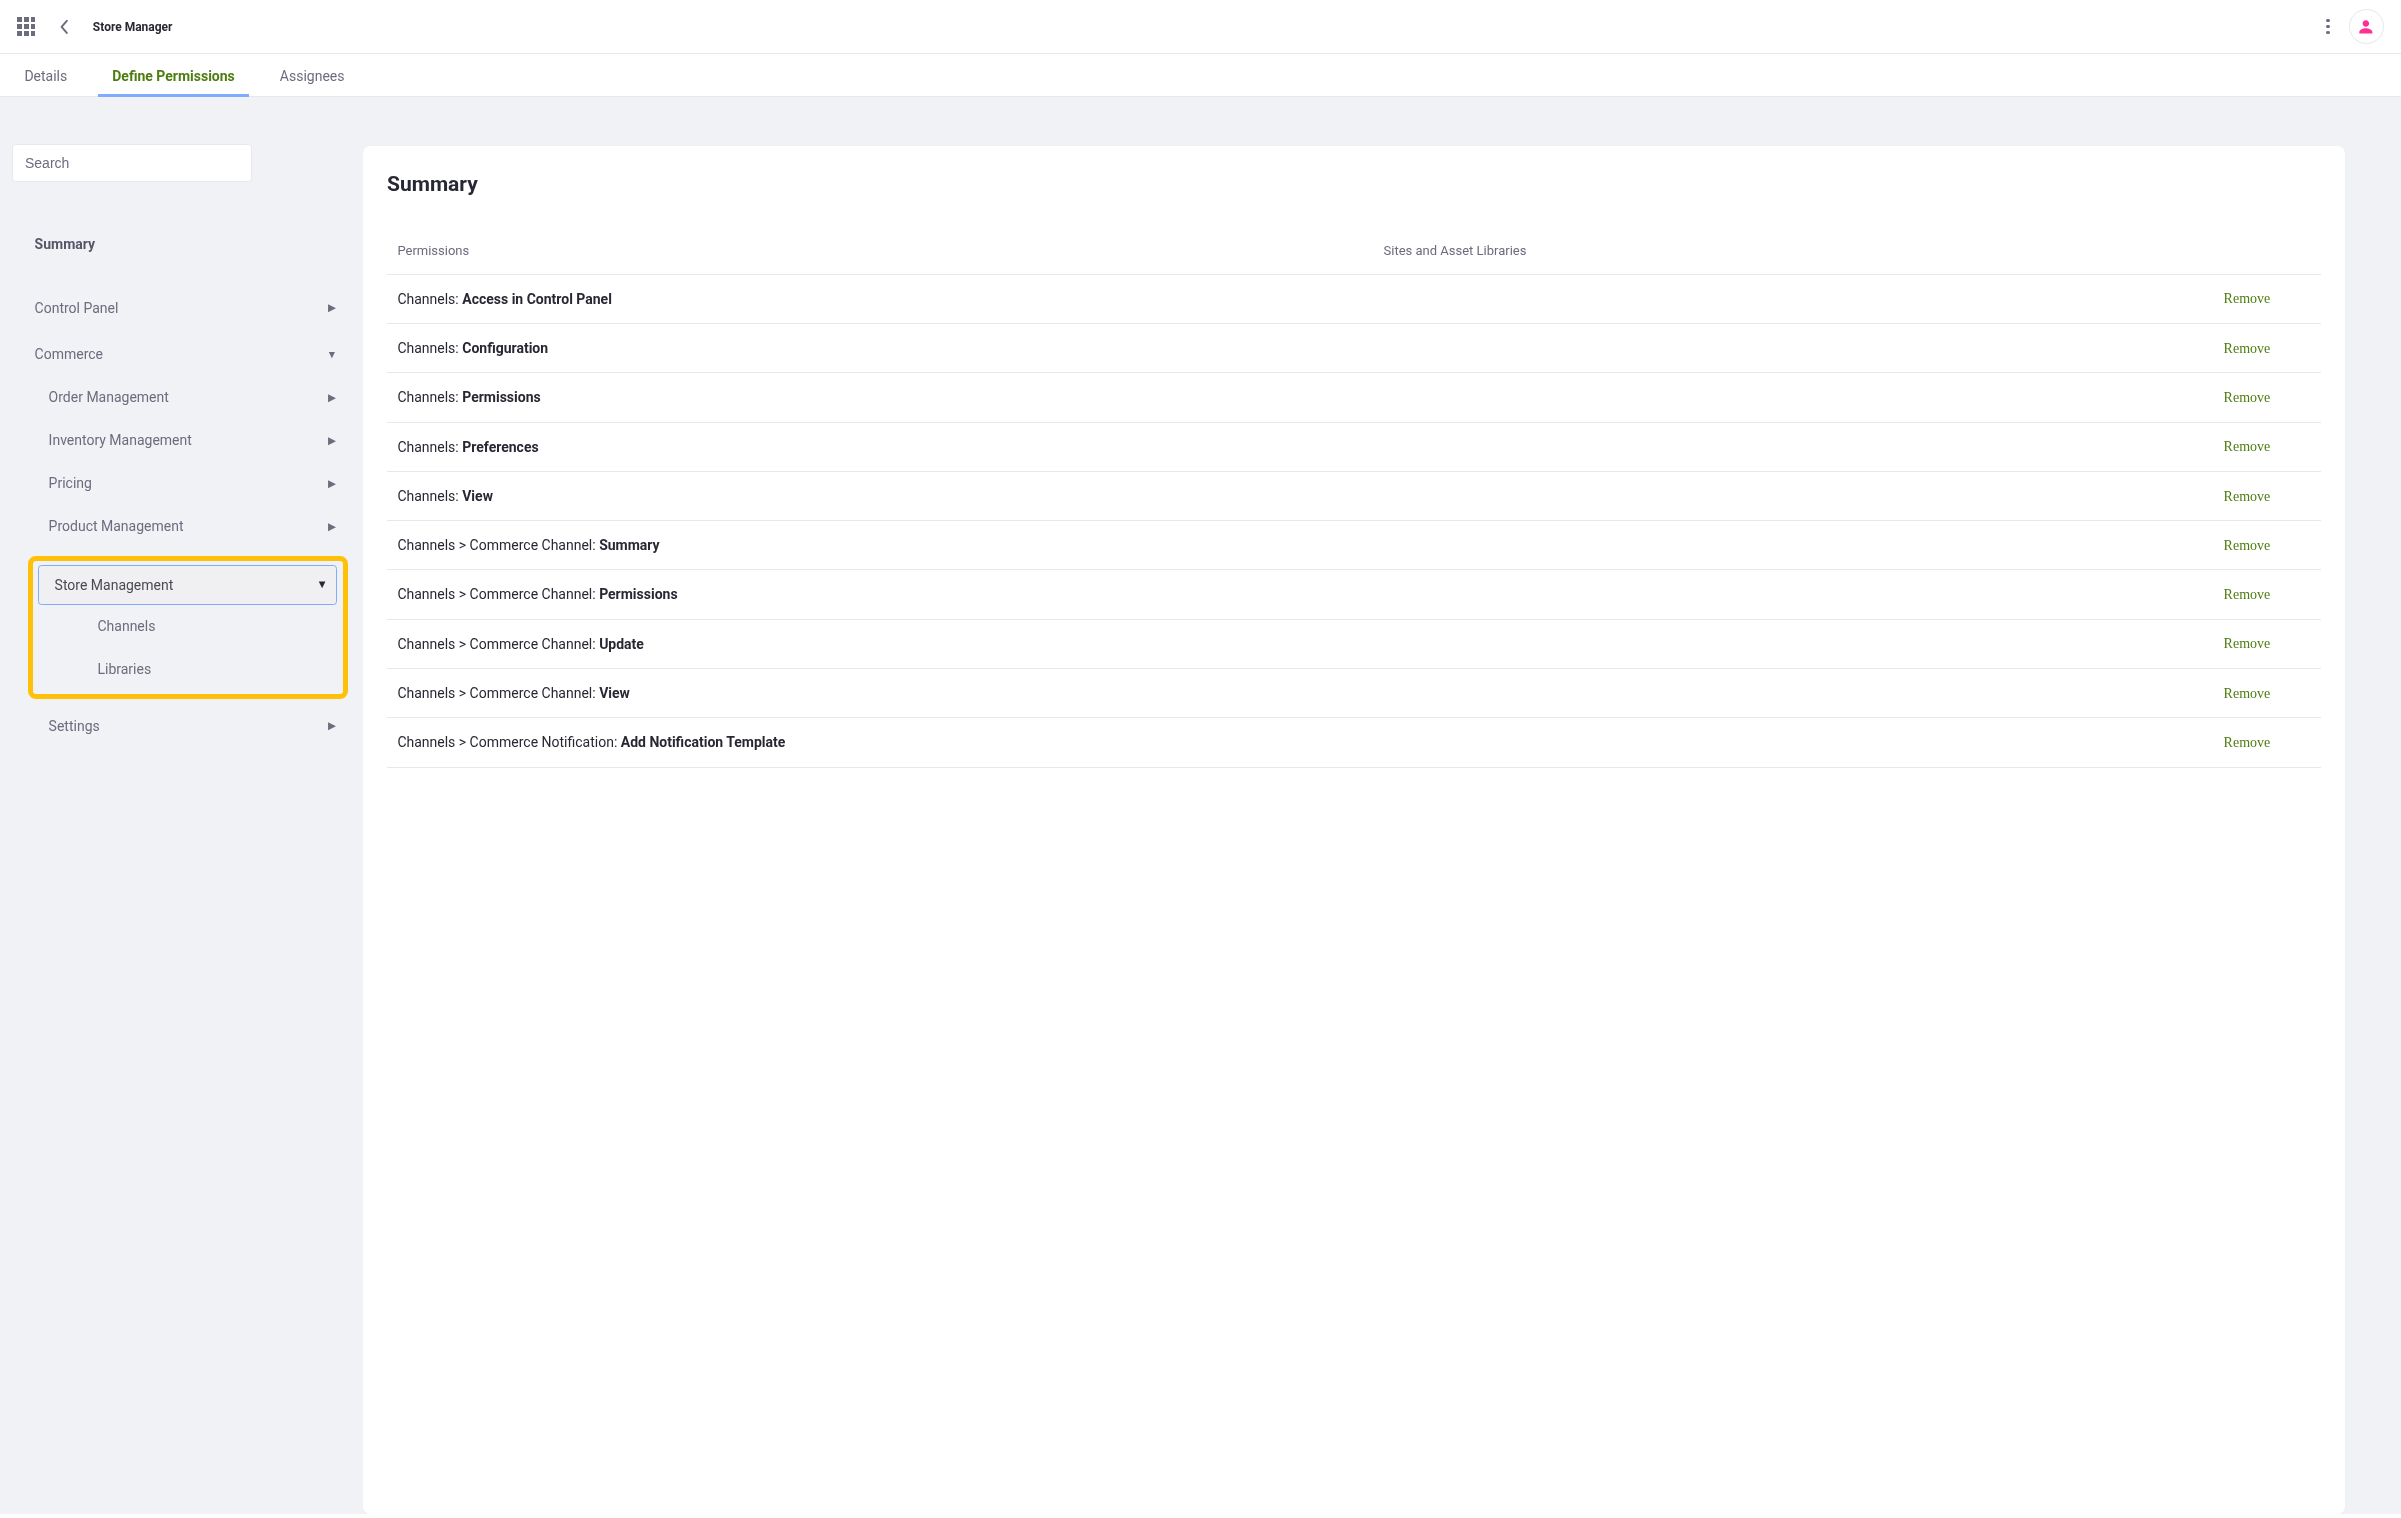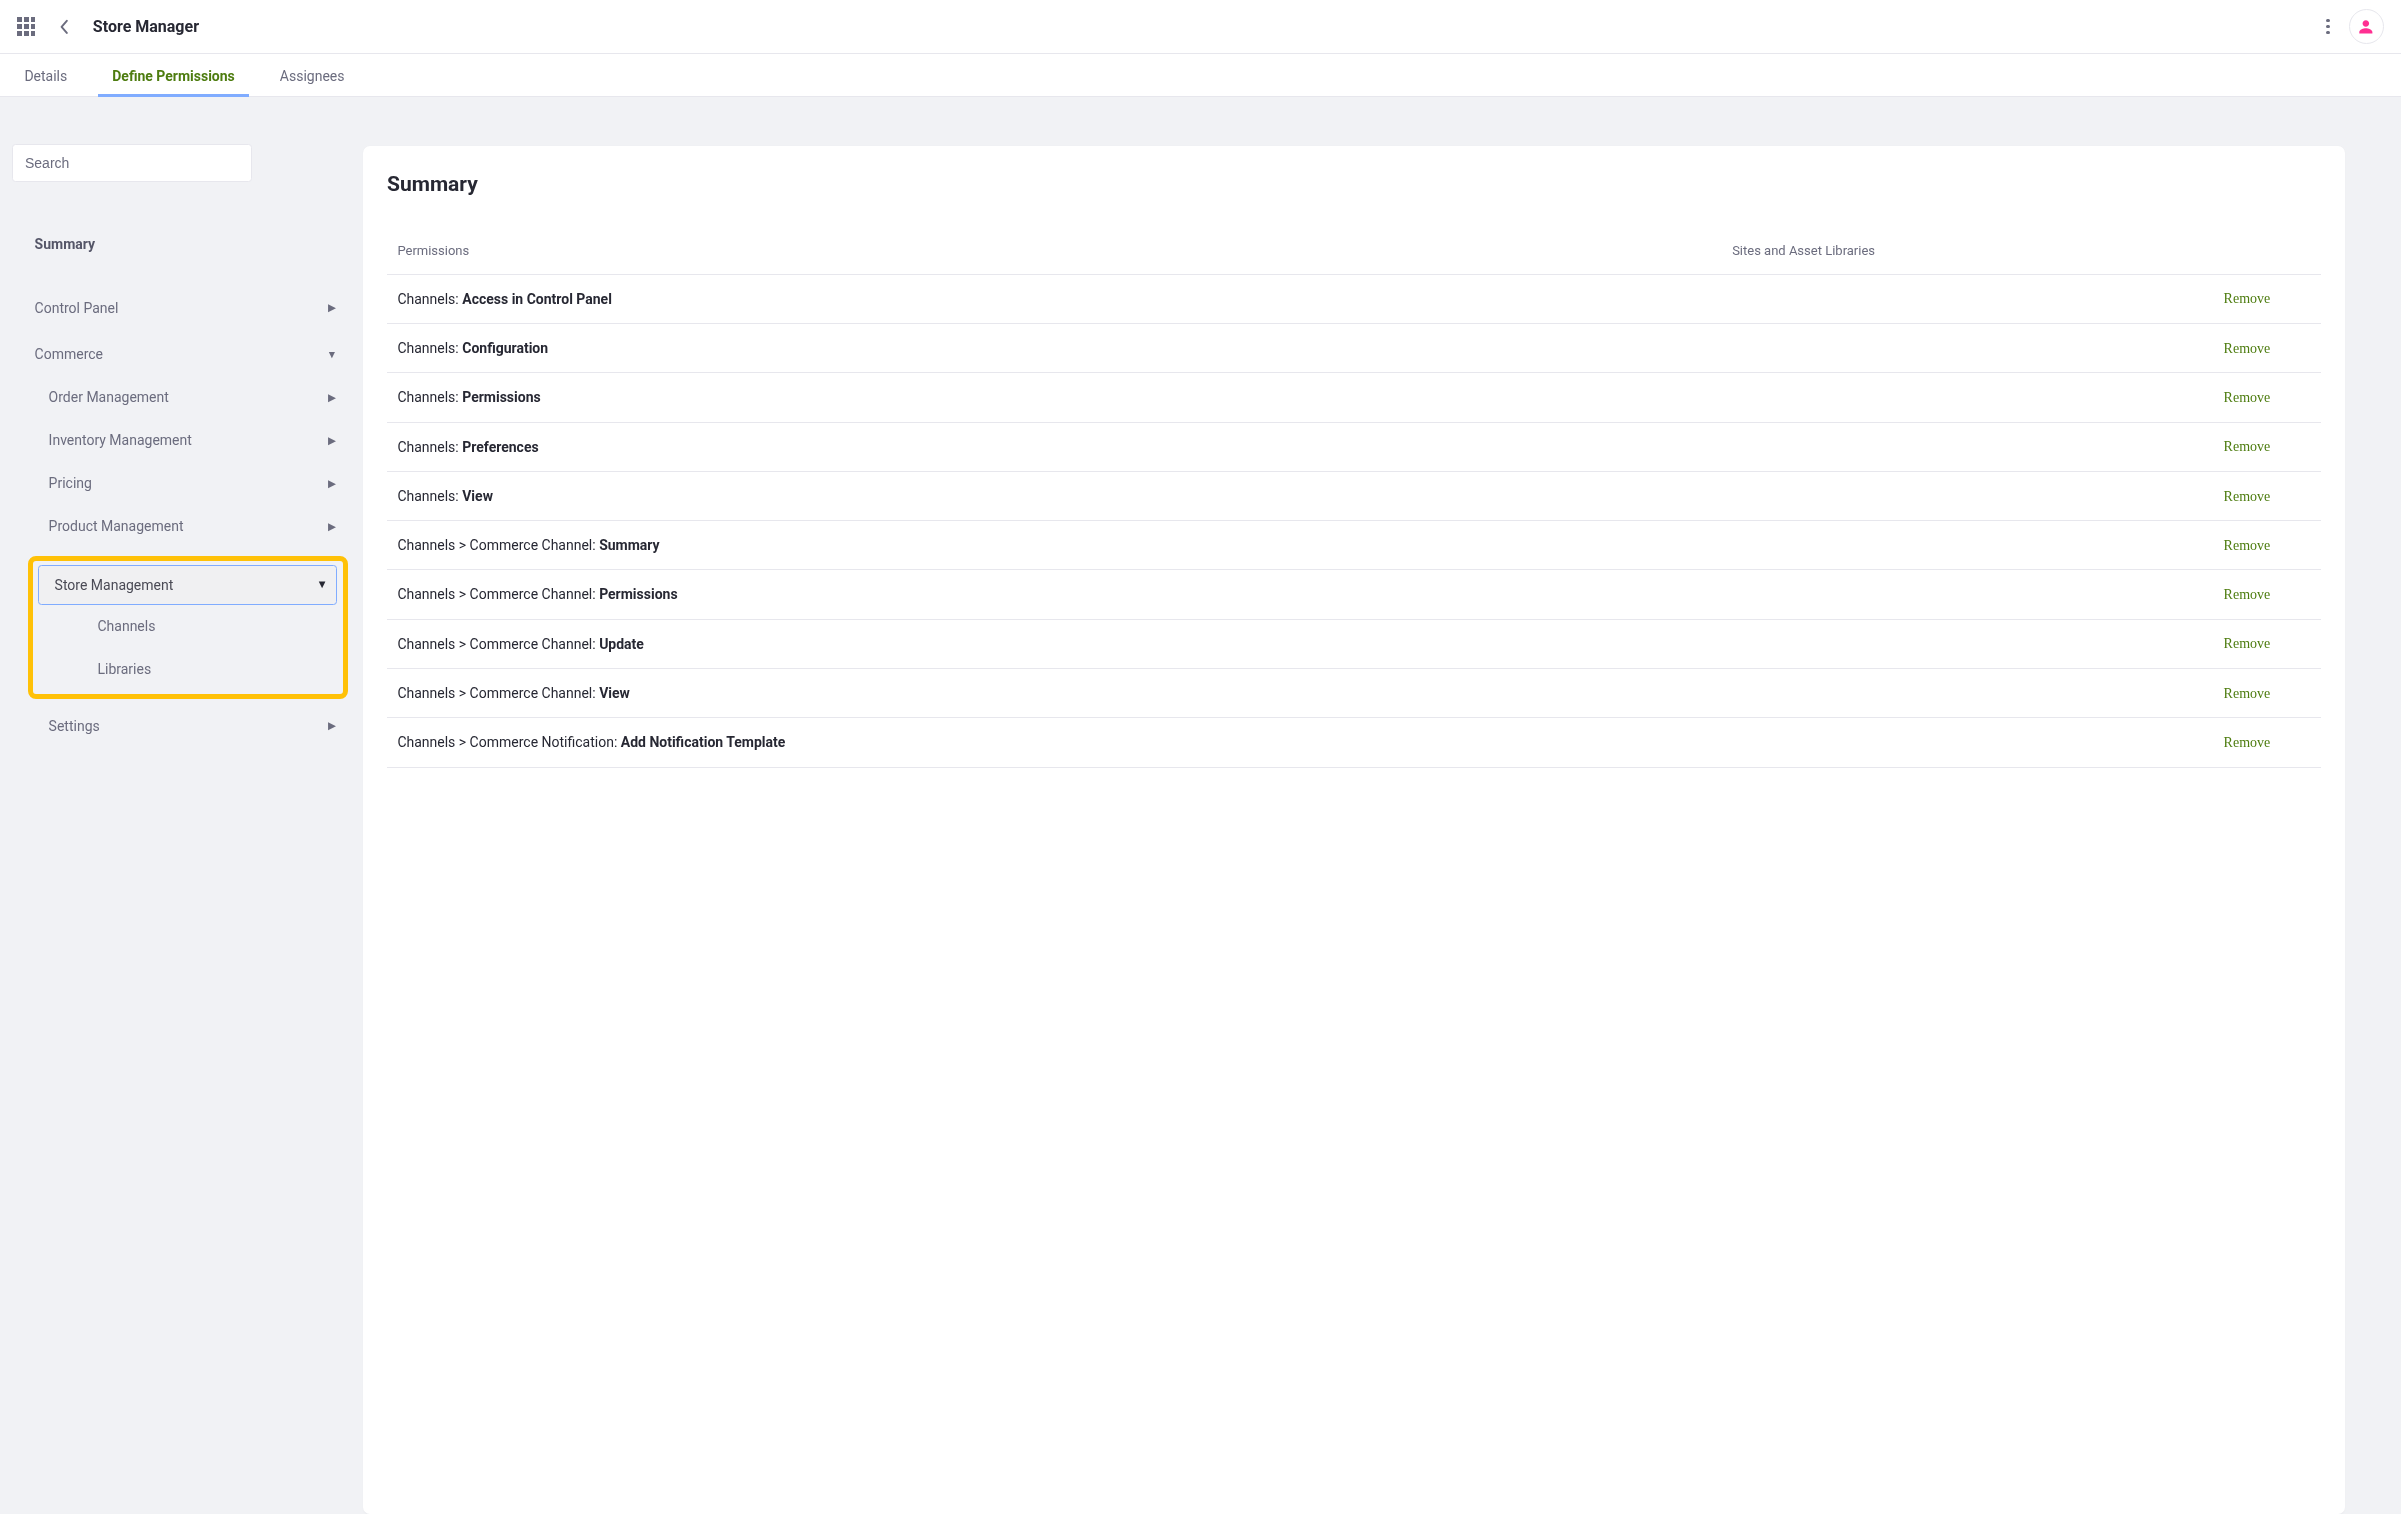--- a/index.html
+++ b/index.html
@@ -27,21 +27,21 @@
   }
   .grid-icon span { background: #6b6c7e; width: 4.3px; height: 4.3px; }
   .back-btn {
     cursor: pointer;
     width: 26px; height: 26px;
     display: flex; align-items: center; justify-content: center;
     color: #6b6c7e;
   }
   .page-title {
     font-weight: 700;
-    font-size: 16px;
+    font-size: 12px;
     color: #272833;
   }
   .topbar-right { display: flex; align-items: center; gap: 12px; }
   .kebab {
     cursor: pointer;
     display: flex; flex-direction: column; gap: 2.6px;
     width: 17.4px; align-items: center; justify-content: center;
     padding: 5.2px 0;
   }
   .kebab span { width: 3.5px; height: 3.5px; background: #6b6c7e; border-radius: 50%; }
@@ -156,21 +156,21 @@
     margin-bottom: 47px;
   }
   .table-head {
     display: flex;
     padding: 0 10.4px 15.7px 10.4px;
     border-bottom: 0.9px solid #e7e7ed;
     color: #6b6c7e;
     font-size: 13px;
   }
   .col-perm { flex: 1.08; }
-  .col-sites { flex: 0.92; text-align: center; }
+  .col-sites { flex: 0.92; }
   .col-action { width: 87px; text-align: left; }
   .row {
     display: flex;
     align-items: center;
     padding: 14px 10.4px;
     border-bottom: 0.9px solid #e7e7ed;
     font-size: 14px;
   }
   .row .col-perm { line-height: 1.45; }
   .row .col-perm b { font-weight: 700; }

